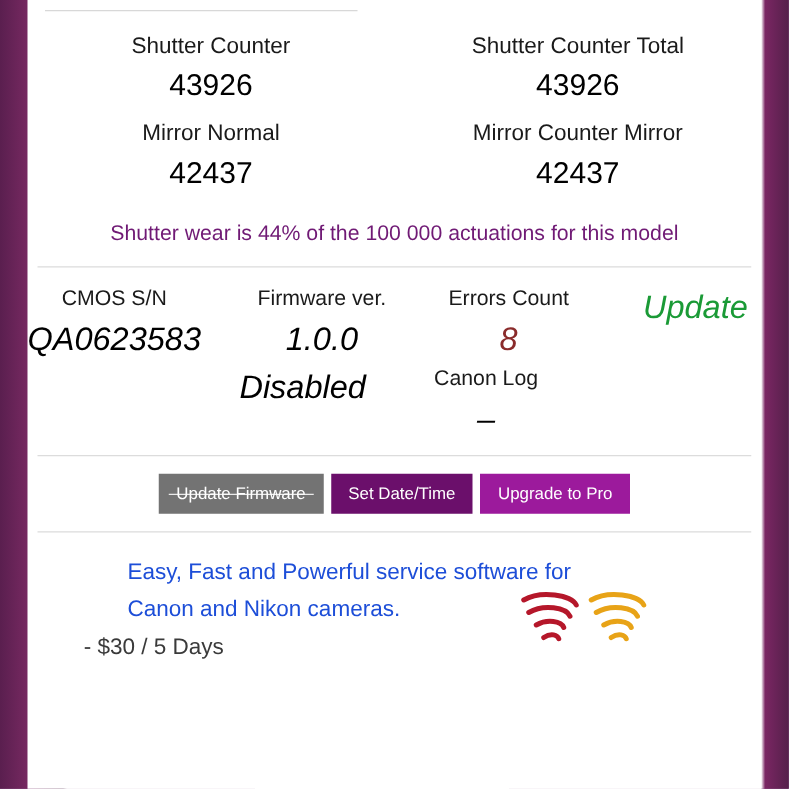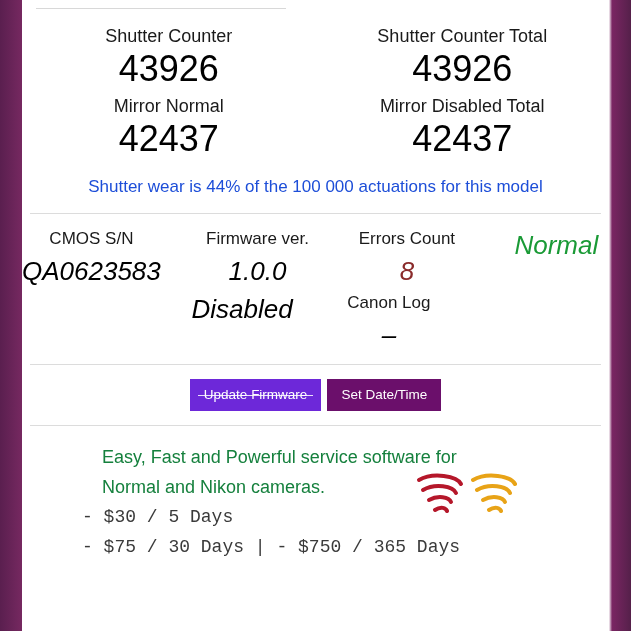--- a/index.html
+++ b/index.html
@@ -47,29 +47,29 @@
   .col {
     flex: 1;
     text-align: center;
   }
   .lbl {
     font-size: 18px;
     color: #1a1a1a;
     line-height: 26px;
   }
   .val {
-    font-size: 36px;
+    font-size: 24px;
     color: #000;
     line-height: 40px;
     margin-bottom: 4px;
   }
   .wear {
     text-align: center;
     font-size: 17px;
-    color: #1d4ed8;
+    color: #701a75;
     padding: 14px 0 16px 0;
   }
   .infogrid {
     display: flex;
     padding-top: 12px;
     gap: 44px;
   }
   .icol {
     flex: 1;
     text-align: center;
@@ -100,50 +100,49 @@
   }
   .btn {
     border: none;
     color: #ffffff;
     font-size: 13.5px;
     font-family: "Liberation Sans", sans-serif;
     padding: 9px 14px;
     cursor: pointer;
     line-height: 14px;
   }
-  .btn.dark { background: #6d28d9; }
+  .btn.dark { background: #737373; }
   .btn.mid { background: #6b0f6b; }
   .btn.bright { background: #9c1a9c; }
   .strike {
     position: relative;
   }
   .strike::after {
     content: "";
     position: absolute;
     left: 8px; right: 8px;
     top: 50%;
     height: 1px;
     background: rgba(255,255,255,0.85);
   }
   .promo {
     position: relative;
     padding: 16px 0 0 0;
   }
   .promo-text {
     font-size: 18px;
-    color: #15803d;
+    color: #1d4ed8;
     line-height: 30px;
     padding-left: 80px;
   }
   .promo-price {
     font-size: 18px;
     color: #3a3a3a;
     line-height: 30px;
-    padding-left: 60px;
-    font-family: Liberation Mono, monospace;
+    padding-left: 45px;
   }
   .tornados {
     position: absolute;
     right: 78px;
     top: 44px;
     width: 120px;
     height: 56px;
   }
 </style>
 </head>
@@ -157,21 +156,21 @@
     <div class="counters">
       <div class="col">
         <div class="lbl">Shutter Counter</div>
         <div class="val">43926</div>
         <div class="lbl">Mirror Normal</div>
         <div class="val">42437</div>
       </div>
       <div class="col">
         <div class="lbl">Shutter Counter Total</div>
         <div class="val">43926</div>
-        <div class="lbl">Mirror Disabled Total</div>
+        <div class="lbl">Mirror Counter Mirror</div>
         <div class="val">42437</div>
       </div>
     </div>
 
     <div class="wear">Shutter wear is 44% of the 100 000 actuations for this model</div>
 
     <div class="divider"></div>
 
     <div class="infogrid">
       <div class="icol">
@@ -180,50 +179,50 @@
       </div>
       <div class="icol">
         <div class="ilbl">Firmware ver.</div>
         <div class="ival">1.0.0</div>
       </div>
       <div class="icol">
         <div class="ilbl">Errors Count</div>
         <div class="ival err">8</div>
       </div>
       <div class="icol">
-        <div class="ival normal">Normal</div>
+        <div class="ival normal">Update</div>
       </div>
     </div>
 
     <div class="infogrid2">
       <div class="spacer-col"></div>
       <div class="icol">
         <div class="ival">Disabled</div>
       </div>
       <div class="icol">
         <div class="ilbl">Canon Log</div>
         <div class="ival">–</div>
       </div>
       <div class="spacer-col"></div>
     </div>
 
     <div class="divider"></div>
 
     <div class="buttons">
       <button class="btn dark strike">Update Firmware</button>
       <button class="btn mid">Set Date/Time</button>
+      <button class="btn bright">Upgrade to Pro</button>
     </div>
 
     <div class="divider"></div>
 
     <div class="promo">
       <div class="promo-text">Easy, Fast and Powerful service software for</div>
-      <div class="promo-text">Normal and Nikon cameras.</div>
+      <div class="promo-text">Canon and Nikon cameras.</div>
       <div class="promo-price">- $30 / 5 Days</div>
-      <div class="promo-price">- $75 / 30 Days | - $750 / 365 Days</div>
 
       <svg class="tornados" viewBox="0 0 120 56">
         <g fill="none" stroke="#b5172a" stroke-width="4" stroke-linecap="round">
           <path d="M8 10 C 22 2, 46 6, 50 14"></path>
           <path d="M12 20 C 24 13, 42 16, 45 23"></path>
           <path d="M18 30 C 27 25, 38 27, 40 32"></path>
           <path d="M24 40 C 30 36, 35 38, 36 41"></path>
         </g>
         <g fill="none" stroke="#e8a317" stroke-width="4" stroke-linecap="round">
           <path d="M62 10 C 76 2, 100 6, 104 14"></path>

